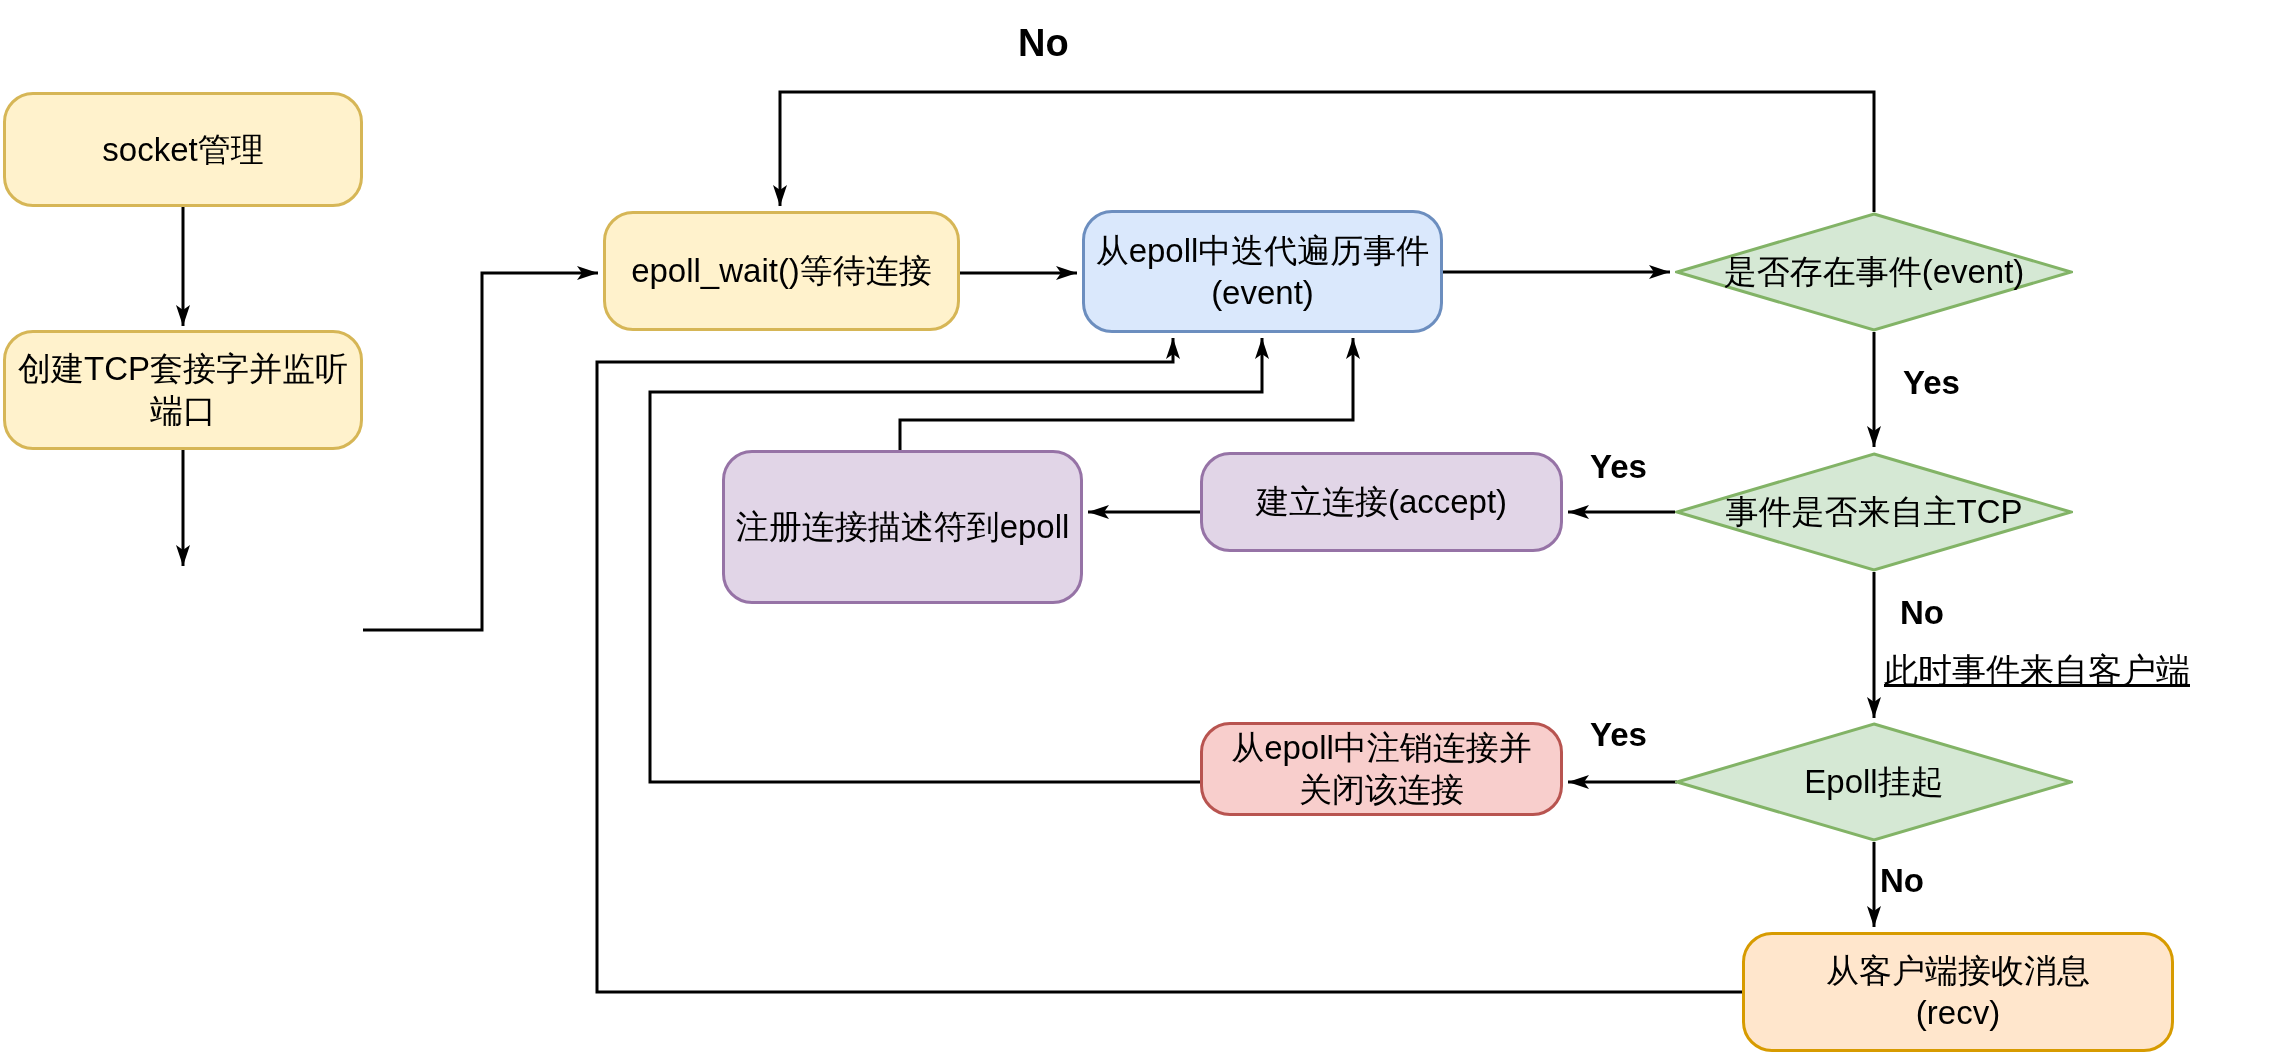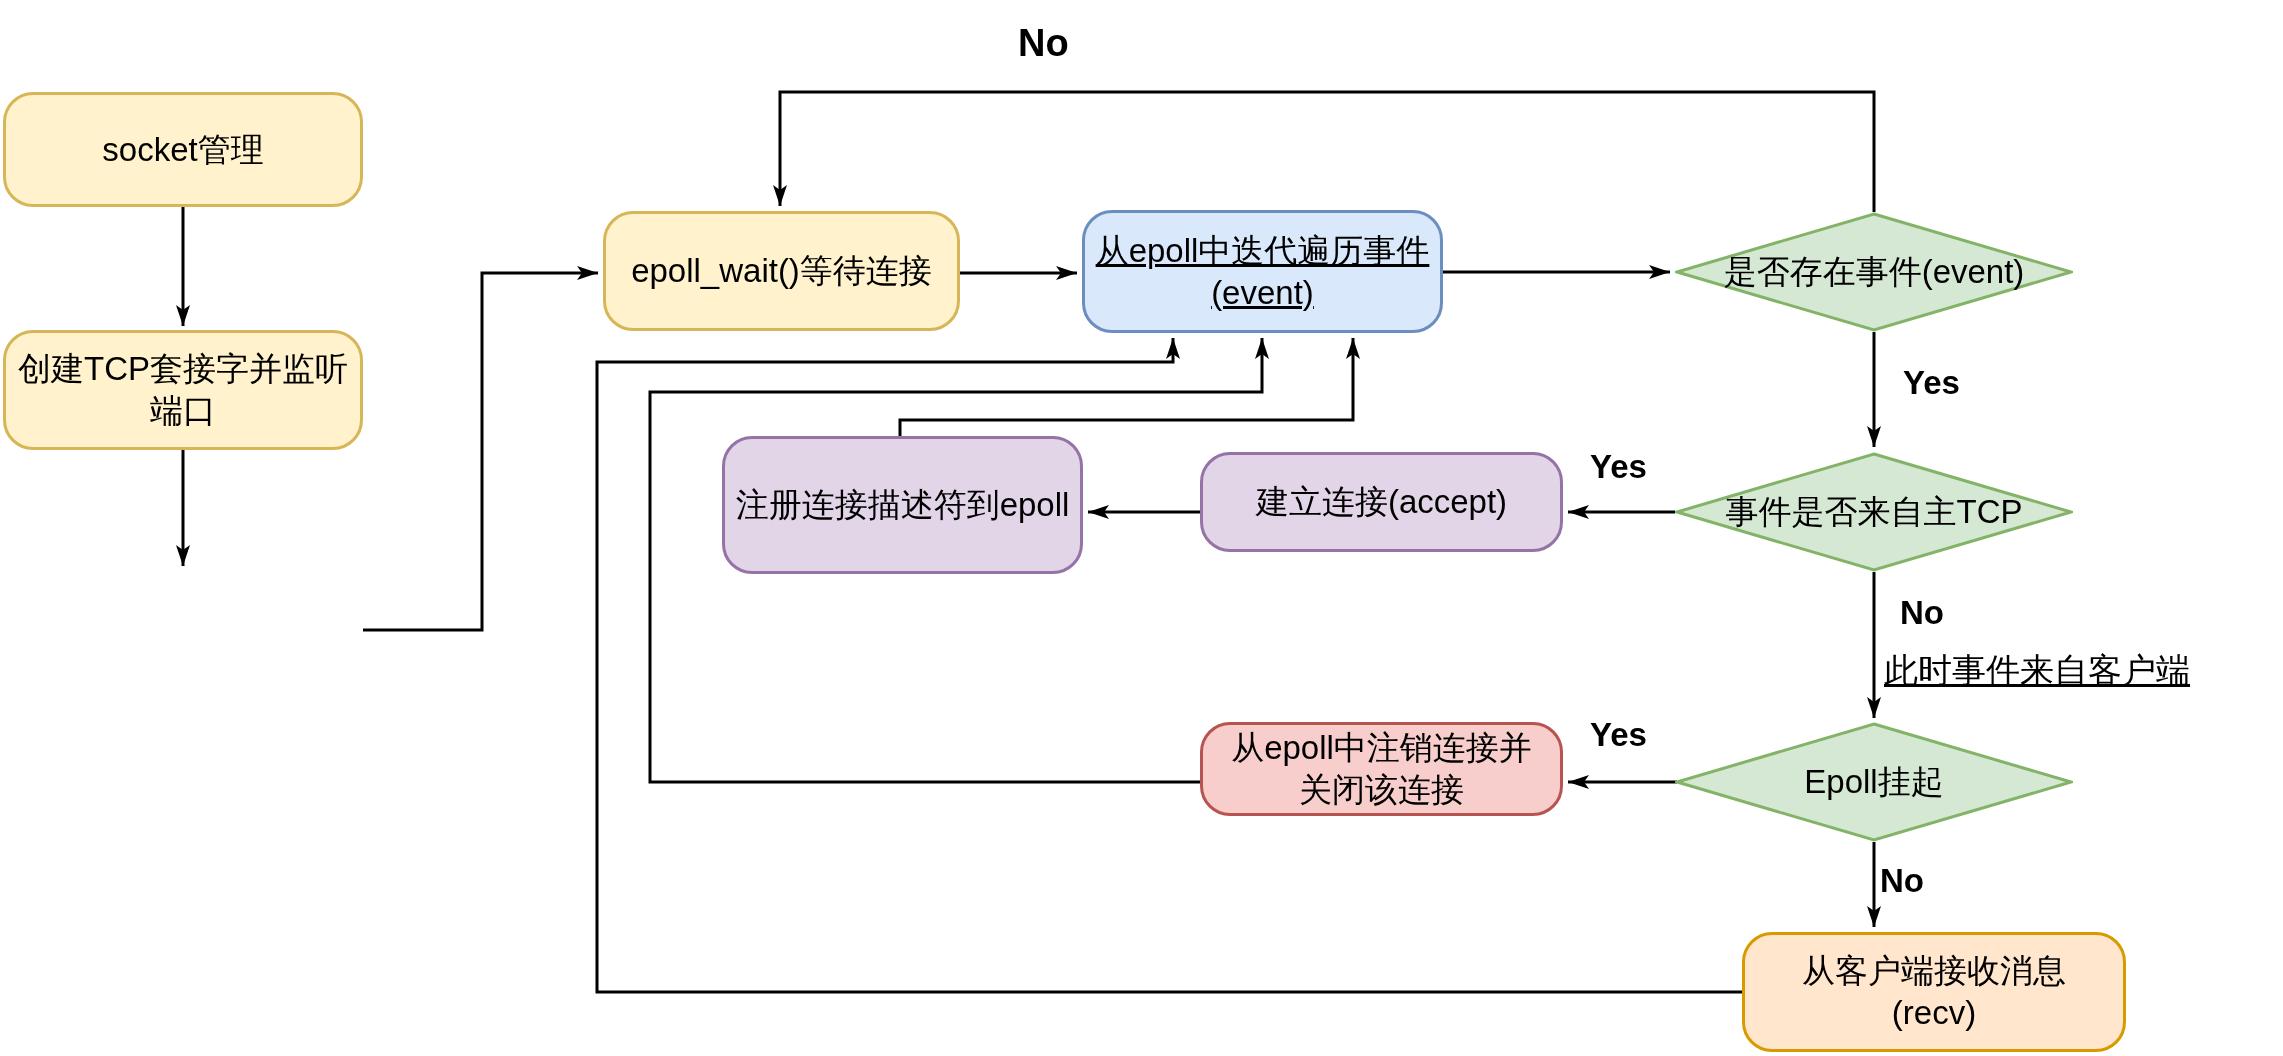--- a/index.html
+++ b/index.html
@@ -22,21 +22,21 @@
     text-align: center;
     border: 3px solid #000;
     border-radius: 30px;
     font-size: 33px;
     line-height: 1.27;
     white-space: pre-line;
     z-index: 1;
     padding: 0 8px;
   }
   .fill-yellow { background: #FFF2CC; border-color: #D6B656; }
-  .fill-blue   { background: #DAE8FC; border-color: #6C8EBF; text-decoration: underline; }
+  .fill-blue   { background: #DAE8FC; border-color: #6C8EBF; }
   .fill-purple { background: #E1D5E7; border-color: #9673A6; }
   .fill-red    { background: #F8CECC; border-color: #B85450; }
   .fill-orange { background: #FFE6CC; border-color: #D79B00; }
   .diamond { position: absolute; z-index: 1; }
   .diamond svg { position: absolute; left: 0; top: 0; }
   .diamond .dlabel {
     position: absolute; left: 0; top: 0; right: 0; bottom: 0;
     display: flex; align-items: center; justify-content: center;
     text-align: center; font-size: 33px;
   }
@@ -89,28 +89,28 @@
 
   <div class="node fill-yellow" style="left:3px; top:330px; width:360px; height:120px;">创建TCP套接字并监听
 端口</div>
 
 
   <div class="node fill-yellow" style="left:603px; top:211px; width:357px; height:120px;">epoll_wait()等待连接</div>
 
   <div class="node fill-blue" style="left:1082px; top:210px; width:361px; height:123px;">从epoll中迭代遍历事件
 (event)</div>
 
-  <div class="node fill-purple" style="left:722px; top:436px; width:361px; height:138px;">注册连接描述符到epoll</div>
+  <div class="node fill-purple" style="left:722px; top:450px; width:361px; height:154px;">注册连接描述符到epoll</div>
 
   <div class="node fill-purple" style="left:1200px; top:452px; width:363px; height:100px;">建立连接(accept)</div>
 
   <div class="node fill-red" style="left:1200px; top:722px; width:363px; height:94px;">从epoll中注销连接并
 关闭该连接</div>
 
-  <div class="node fill-orange" style="left:1742px; top:932px; width:384px; height:120px;">从客户端接收消息
+  <div class="node fill-orange" style="left:1742px; top:932px; width:432px; height:120px;">从客户端接收消息
 (recv)</div>
 
   <div class="diamond" style="left:1675px; top:212px; width:398px; height:120px;">
     <svg width="398" height="120" viewBox="0 0 398 120">
       <polygon points="199,2 396,60 199,118 2,60" fill="#D5E8D4" stroke="#82B366" stroke-width="3"></polygon>
     </svg>
     <div class="dlabel">是否存在事件(event)</div>
   </div>
 
   <div class="diamond" style="left:1675px; top:452px; width:398px; height:120px;">

